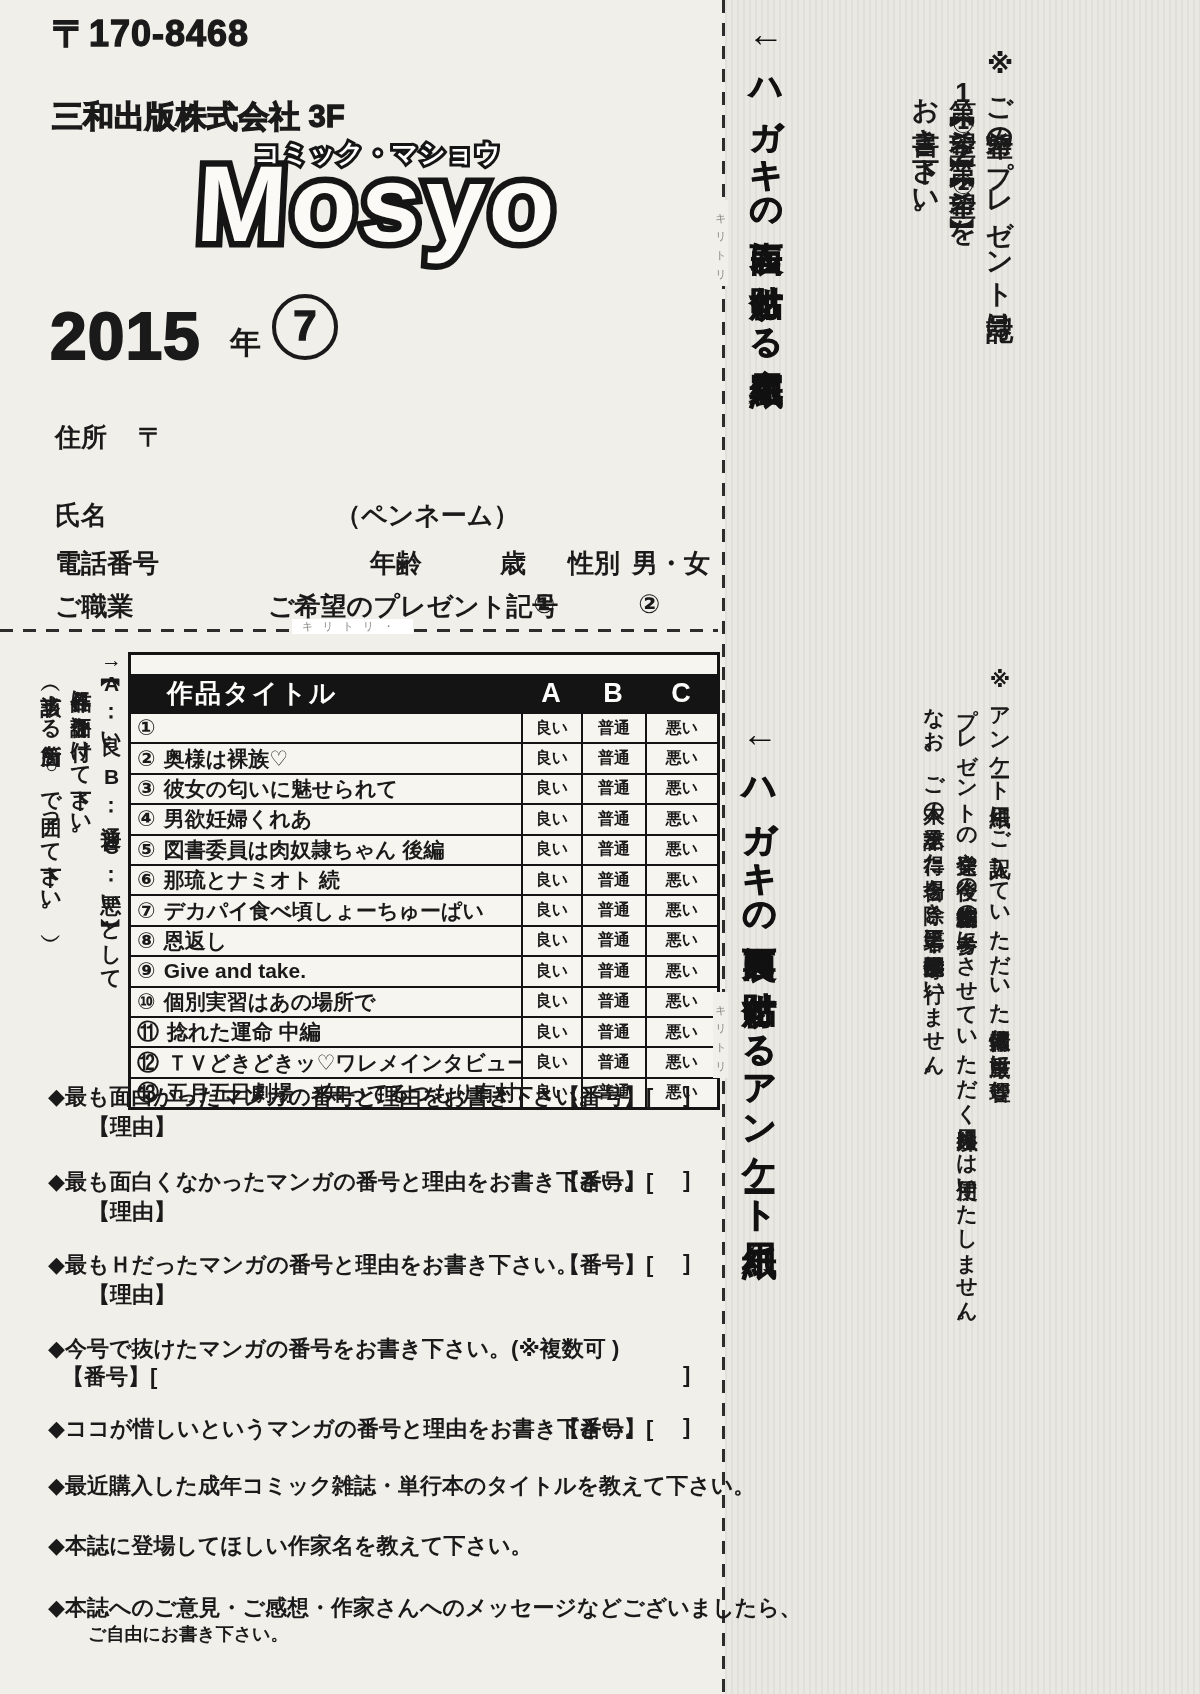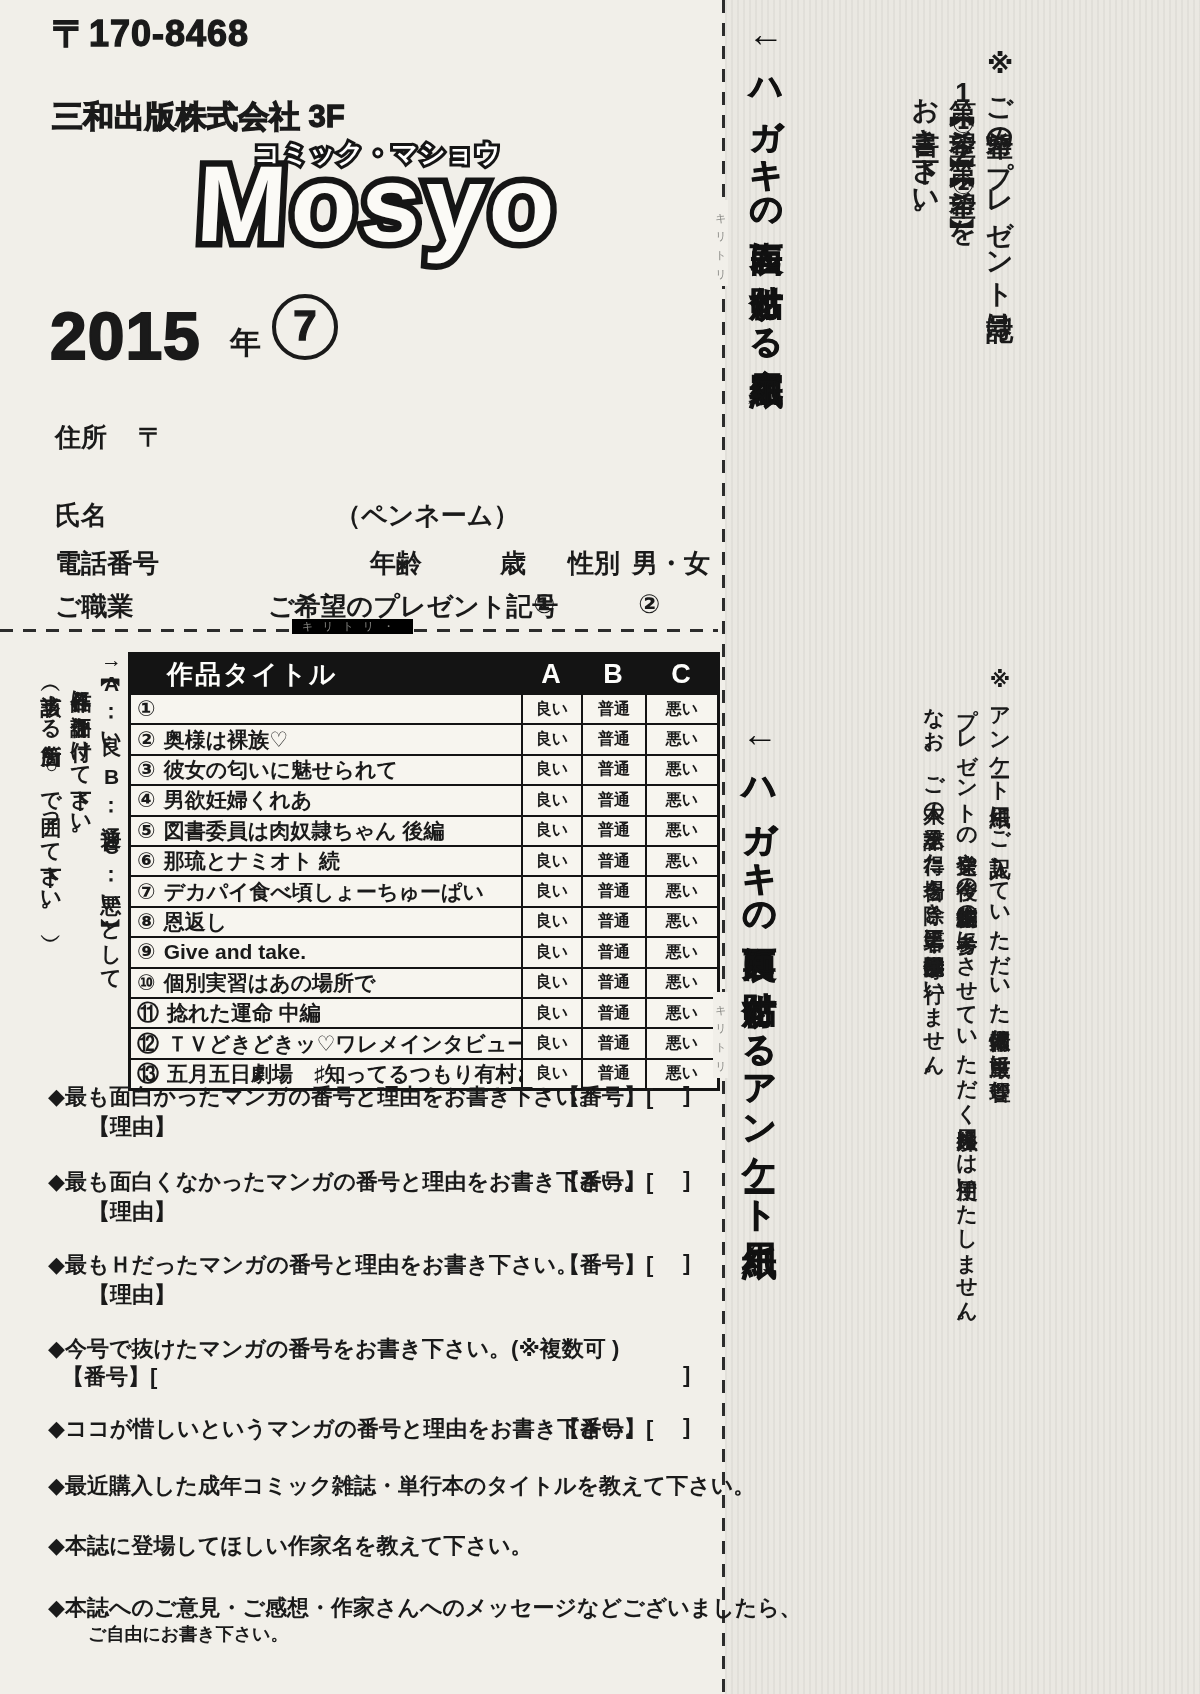--- a/index.html
+++ b/index.html
@@ -47,40 +47,40 @@
   .gender-label{left:568px;top:546px;}
   .gender-opts{left:632px;top:546px;}
   .job-label{left:55px;top:589px;}
   .present-label{left:268px;top:589px;}
   .present-1{left:533px;top:589px;}
   .present-2{left:638px;top:589px;}
 
   
   .hcut{left:0;top:629px;width:718px;height:3px;
     background:repeating-linear-gradient(90deg,#2c2c2c 0 13px,rgba(0,0,0,0) 13px 23px);}
-  .hcut-label{left:292px;top:619px;font-size:11px;color:#8a8a86;letter-spacing:9px;background:#000000;padding:0 10px;z-index:2;}
+  .hcut-label{left:292px;top:619px;font-size:11px;color:#8a8a86;letter-spacing:9px;background:#ffffff;padding:0 10px;z-index:2;}
   .vcut{left:722px;top:0;width:3px;height:1694px;
     background:repeating-linear-gradient(180deg,#2c2c2c 0 13px,rgba(0,0,0,0) 13px 23px);z-index:1;}
   .vcut-label{left:713px;writing-mode:vertical-rl;text-orientation:upright;font-size:11px;color:#8a8a86;
     letter-spacing:6px;background:#f1efe9;padding:6px 0;z-index:2;}
   .vcut-label.top{top:200px;}
   .vcut-label.bottom{top:992px;}
 
   
   .vt{writing-mode:vertical-rl;text-orientation:upright;line-height:1.1;}
 
   
   .rn{font-size:21px;font-weight:600;letter-spacing:0.5px;}
   .rn1{left:100px;top:648px;}
   .rn2{left:70px;top:674px;}
   .rn3{left:40px;top:678px;}
 
   
   .wtable{left:128px;top:652px;width:586px;border:3px solid #141414;background:#f7f5ef;}
-  .thead{display:flex;background:#141414;color:#fdfdfb;height:38px;align-items:center;font-weight:bold;}
+  .thead{display:flex;background:#141414;color:#fdfdfb;height:38px;align-items:center;font-weight:bold;margin-top:19px;}
   .th-title{flex:1;padding-left:36px;font-size:26px;letter-spacing:2px;}
   .th-a{width:60px;text-align:center;font-size:27px;}
   .th-b{width:64px;text-align:center;font-size:27px;}
   .th-c{width:72px;text-align:center;font-size:27px;}
   .trow{display:flex;height:28.4px;border-top:2px solid #141414;align-items:center;font-weight:600;}
   .td-title{flex:1;display:flex;align-items:center;gap:8px;padding-left:6px;font-size:21px;white-space:nowrap;overflow:hidden;}
   .td-num{font-size:22px;}
   .td-a,.td-b,.td-c{text-align:left;font-size:16px;border-left:2px solid #141414;align-self:stretch;
     display:flex;align-items:center;justify-content:center;}
   .td-a{width:58px;}.td-b{width:62px;}.td-c{width:70px;}

